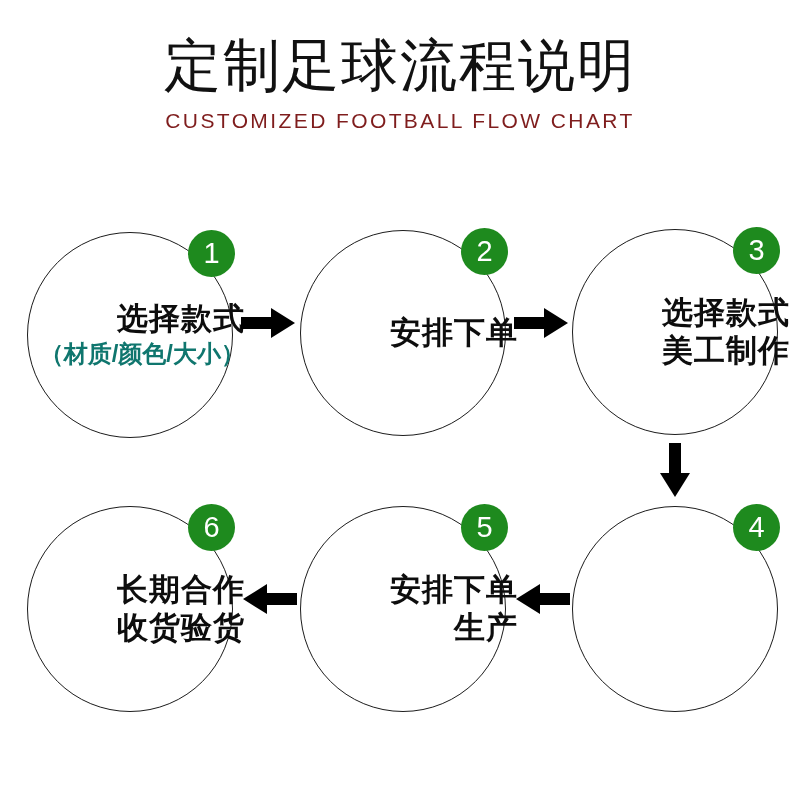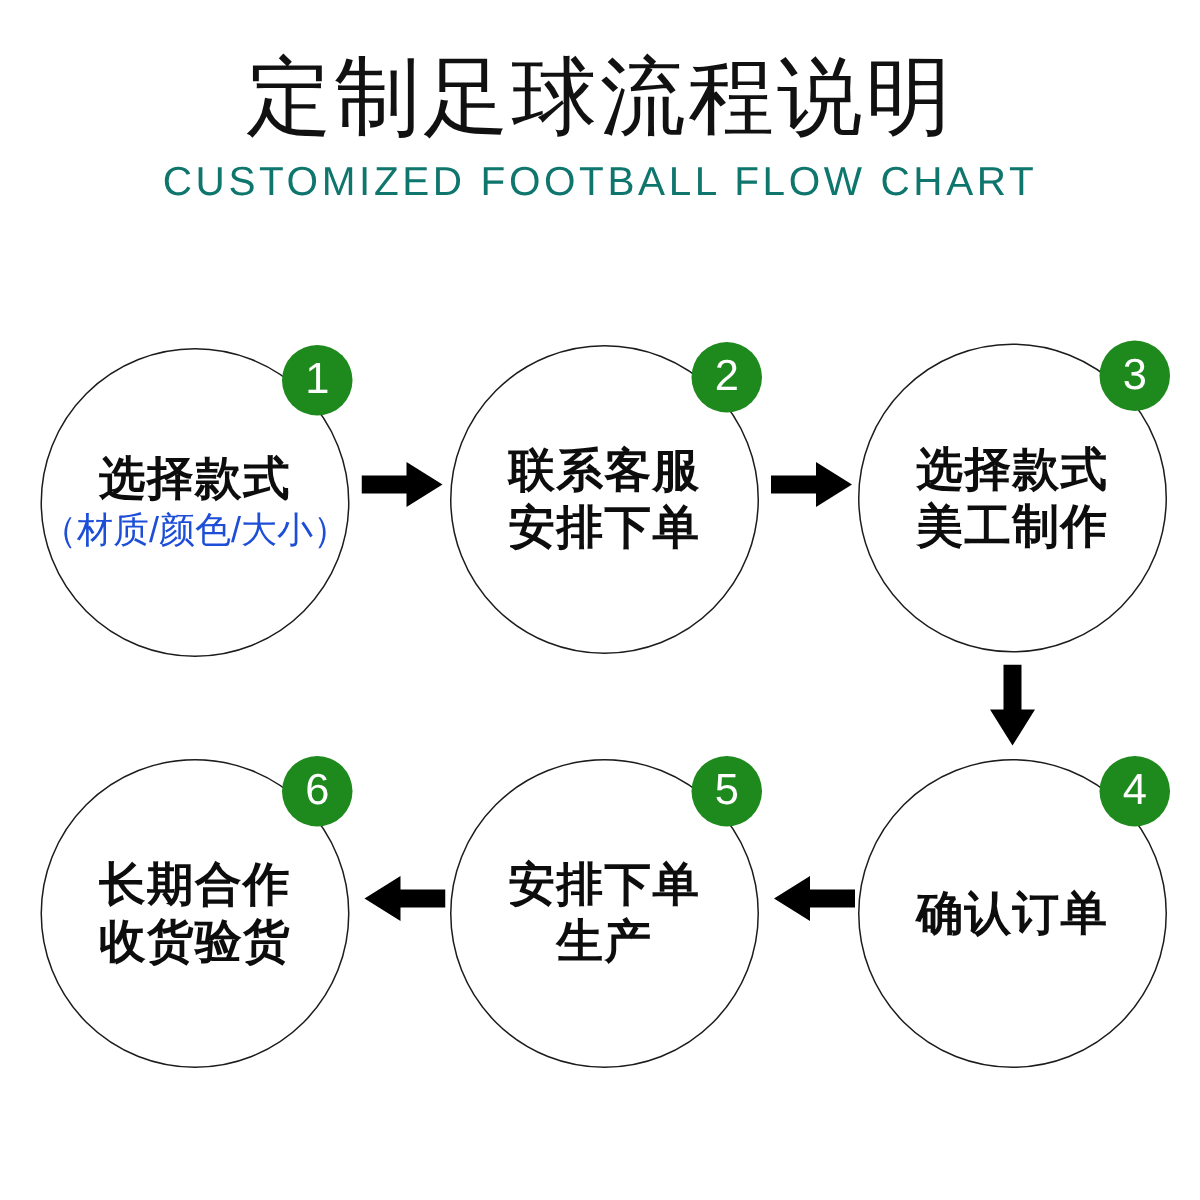--- a/index.html
+++ b/index.html
@@ -35,25 +35,25 @@
   .title {
     font-size: 57px;
     line-height: 66px;
     font-weight: 400;
     letter-spacing: 2px;
     color: #111111;
     white-space: nowrap;
   }
   .subtitle {
     margin-top: 10px;
-    font-size: 27px;
+    font-size: 21px;
     line-height: 26px;
     font-weight: 300;
     letter-spacing: 2.4px;
-    color: #0f766e;
+    color: #7f1d1d;
     white-space: nowrap;
   }
 
   
   .flow {
     position: absolute;
     left: 0;
     top: 0;
     width: 800px;
     height: 800px;
@@ -68,36 +68,36 @@
     box-sizing: border-box;
     background: transparent;
   }
 
   .node-text {
     position: absolute;
     left: 50%;
     top: 50%;
     transform: translate(-50%, -50%);
     width: 230px;
-    text-align: center;
+    text-align: right;
     white-space: nowrap;
   }
   .node-line {
     font-size: 31px;
     line-height: 38px;
     font-weight: 700;
     letter-spacing: 1px;
     color: #0d0d0d;
   }
   .node-sub {
     font-size: 24px;
     line-height: 32px;
-    font-weight: 400;
+    font-weight: 700;
     letter-spacing: 0px;
-    color: #1d4ed8;
+    color: #0f766e;
   }
 
   .badge {
     position: absolute;
     width: 47px;
     height: 47px;
     border-radius: 50%;
     background: #1e8a1e;
     color: #ffffff;
     font-size: 29px;
@@ -150,37 +150,35 @@
     <div class="node" id="node-1">
       <div class="node-text">
         <div class="node-line">选择款式</div>
         <div class="node-sub">（材质/颜色/大小）</div>
       </div>
       <div class="badge">1</div>
     </div>
 
     <div class="node" id="node-2">
       <div class="node-text">
-        <div class="node-line">联系客服</div>
         <div class="node-line">安排下单</div>
       </div>
       <div class="badge">2</div>
     </div>
 
     <div class="node" id="node-3">
       <div class="node-text">
         <div class="node-line">选择款式</div>
         <div class="node-line">美工制作</div>
       </div>
       <div class="badge">3</div>
     </div>
 
     <div class="node" id="node-4">
       <div class="node-text">
-        <div class="node-line">确认订单</div>
       </div>
       <div class="badge">4</div>
     </div>
 
     <div class="node" id="node-5">
       <div class="node-text">
         <div class="node-line">安排下单</div>
         <div class="node-line">生产</div>
       </div>
       <div class="badge">5</div>

